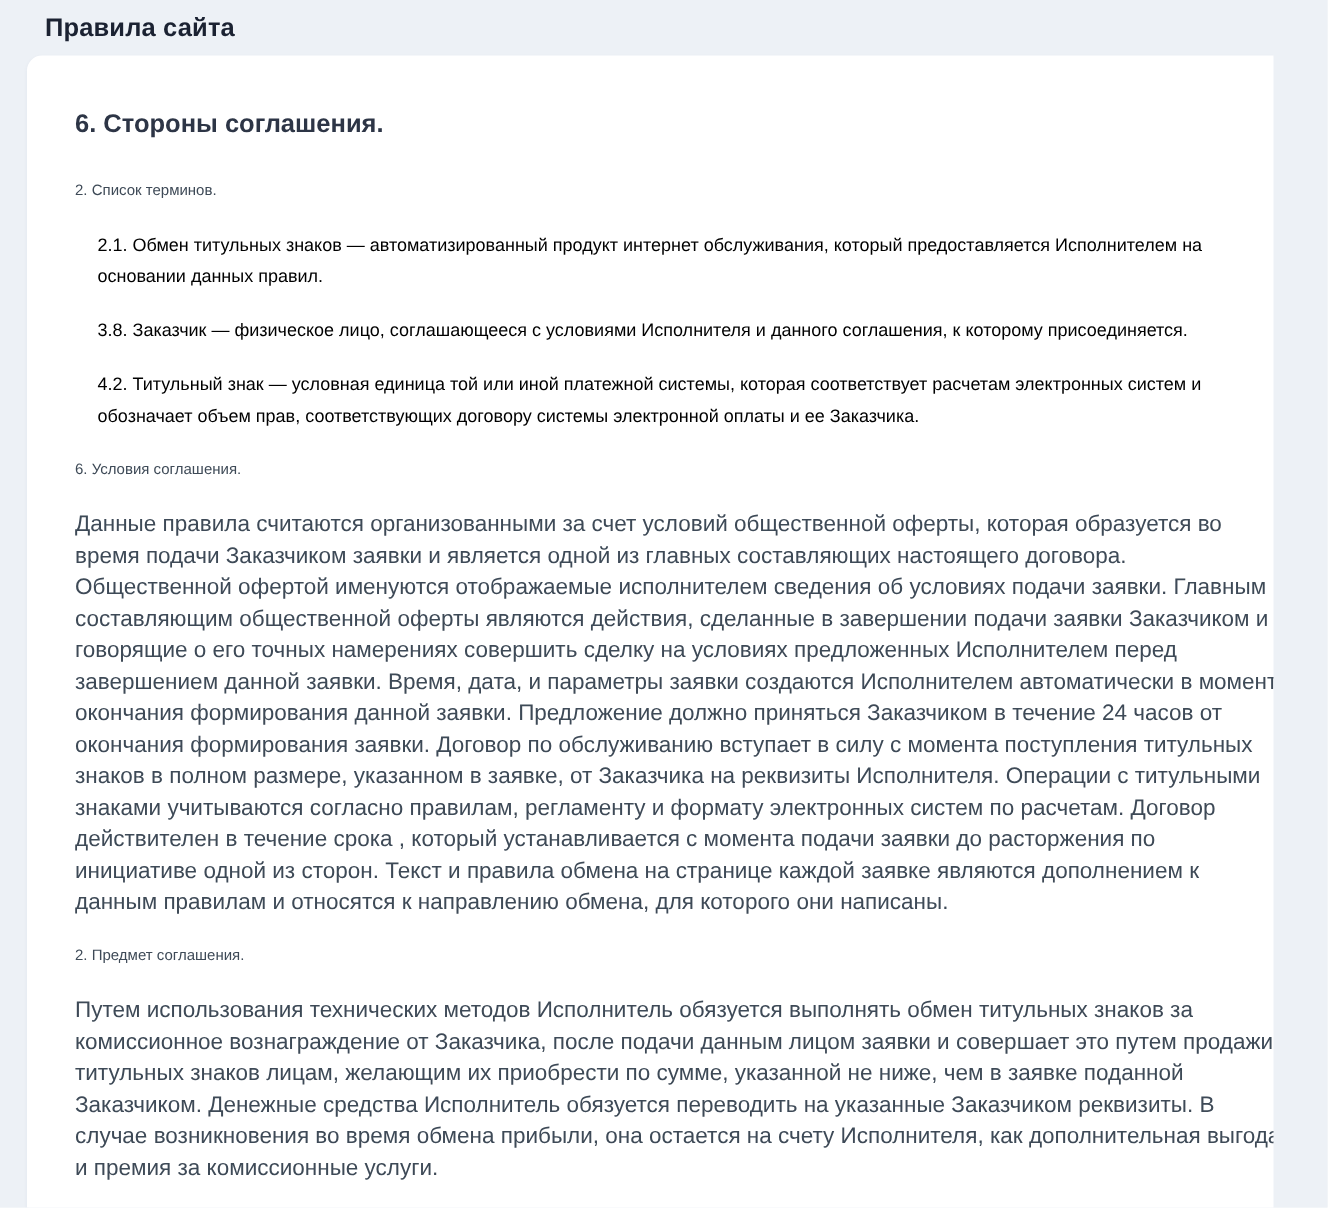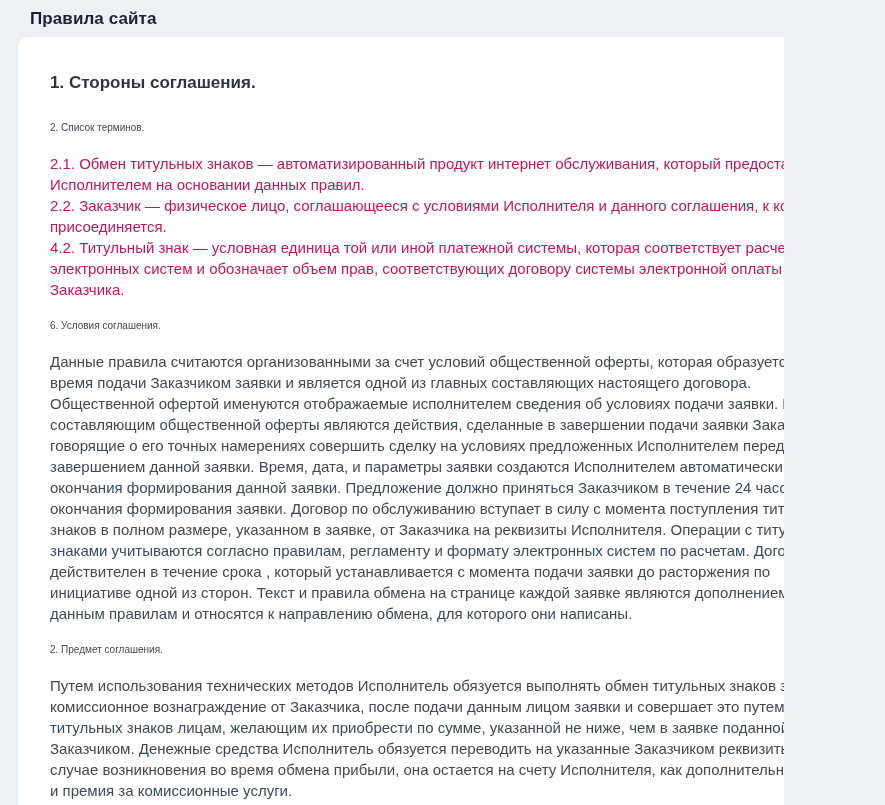--- a/index.html
+++ b/index.html
@@ -6,21 +6,21 @@
   html, body {
     margin: 0;
     padding: 0;
     width: 885px;
     height: 805px;
     overflow: hidden;
     background: #edf1f6;
     font-family: "Liberation Sans", "DejaVu Sans", sans-serif;
   }
   .page {
-    width: 784px;
+    width: 849px;
     height: 805px;
     overflow: hidden;
   }
   .page-title {
     margin: 0;
     padding: 9px 0 8px 30px;
     font-size: 17px;
     font-weight: 700;
     color: #1b2232;
     letter-spacing: 0.1px;
@@ -48,41 +48,41 @@
     color: #2d3546;
     margin: 0 0 22px 0;
   }
   .para {
     margin: 15px 0;
     font-size: 15px;
     line-height: 21px;
     color: #3e4a57;
   }
   .term-line {
-    margin: 0;
-    font-size: 15px;
+    margin: 15px;
+    font-size: 12px;
     line-height: 21px;
-    color: #be185d;
+    color: #000000;
   }
 </style>
 </head>
 <body>
 
 <div class="page">
   <h1 class="page-title">Правила сайта</h1>
 
   <div class="rules-card">
 
   <div class="section">
-        <p class="section-heading heading-lg">1. Стороны соглашения.</p>
+        <p class="section-heading heading-lg">6. Стороны соглашения.</p>
       </div>
       <div class="section">
         <p class="section-heading">2. Список терминов.</p>
         <p class="term-line">2.1. Обмен титульных знаков — автоматизированный продукт интернет обслуживания, который предоставляется Исполнителем на основании данных правил.</p>
-        <p class="term-line">2.2. Заказчик — физическое лицо, соглашающееся с условиями Исполнителя и данного соглашения, к которому присоединяется.</p>
+        <p class="term-line">3.8. Заказчик — физическое лицо, соглашающееся с условиями Исполнителя и данного соглашения, к которому присоединяется.</p>
         <p class="term-line">4.2. Титульный знак — условная единица той или иной платежной системы, которая соответствует расчетам электронных систем и обозначает объем прав, соответствующих договору системы электронной оплаты и ее Заказчика.</p>
       </div>
       <div class="section">
         <p class="section-heading">6. Условия соглашения.</p>
         <p class="para">Данные правила считаются организованными за счет условий общественной оферты, которая образуется во время подачи Заказчиком заявки и является одной из главных составляющих настоящего договора. Общественной офертой именуются отображаемые исполнителем сведения об условиях подачи заявки. Главным составляющим общественной оферты являются действия, сделанные в завершении подачи заявки Заказчиком и говорящие о его точных намерениях совершить сделку на условиях предложенных Исполнителем перед завершением данной заявки. Время, дата, и параметры заявки создаются Исполнителем автоматически в момент окончания формирования данной заявки. Предложение должно приняться Заказчиком в течение 24 часов от окончания формирования заявки. Договор по обслуживанию вступает в силу с момента поступления титульных знаков в полном размере, указанном в заявке, от Заказчика на реквизиты Исполнителя. Операции с титульными знаками учитываются согласно правилам, регламенту и формату электронных систем по расчетам. Договор действителен в течение срока , который устанавливается с момента подачи заявки до расторжения по инициативе одной из сторон.  Текст и правила обмена на странице каждой заявке являются дополнением к данным правилам и относятся к направлению обмена, для которого они написаны.</p>
       </div>
       <div class="section">
         <p class="section-heading">2. Предмет соглашения.</p>
         <p class="para">Путем использования технических методов Исполнитель обязуется выполнять обмен титульных знаков за комиссионное вознаграждение от Заказчика, после подачи данным лицом заявки и совершает это путем продажи титульных знаков лицам, желающим их приобрести по сумме, указанной не ниже, чем в заявке поданной Заказчиком. Денежные средства Исполнитель обязуется переводить на указанные Заказчиком реквизиты. В случае возникновения во время обмена прибыли, она остается на счету Исполнителя, как дополнительная выгода и премия за комиссионные услуги.</p>
       </div>

